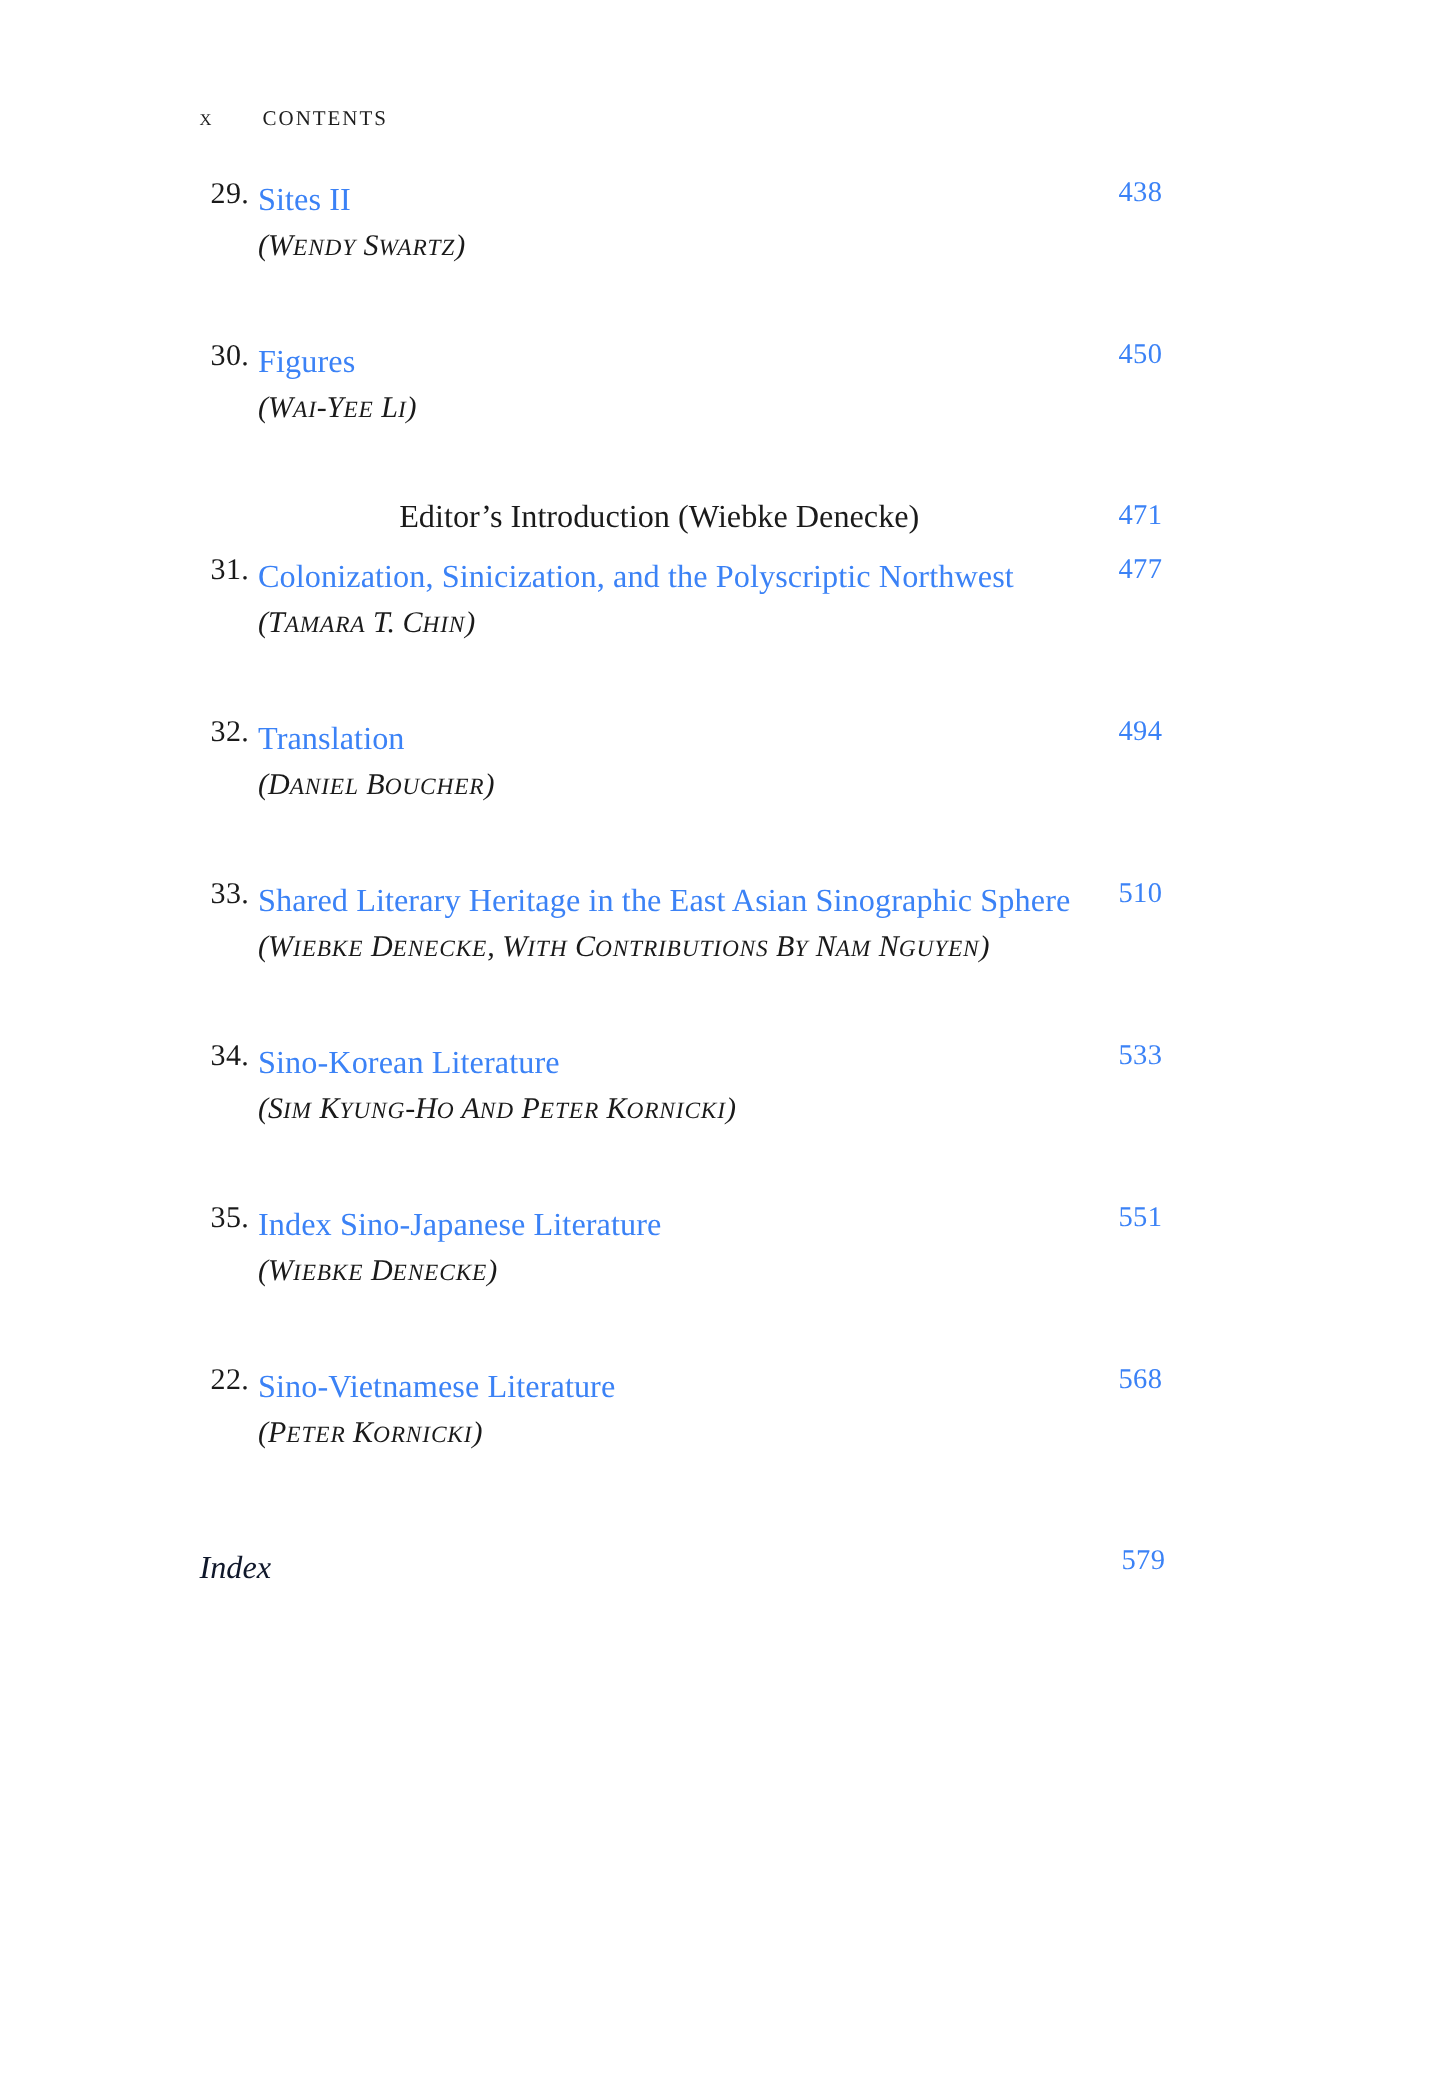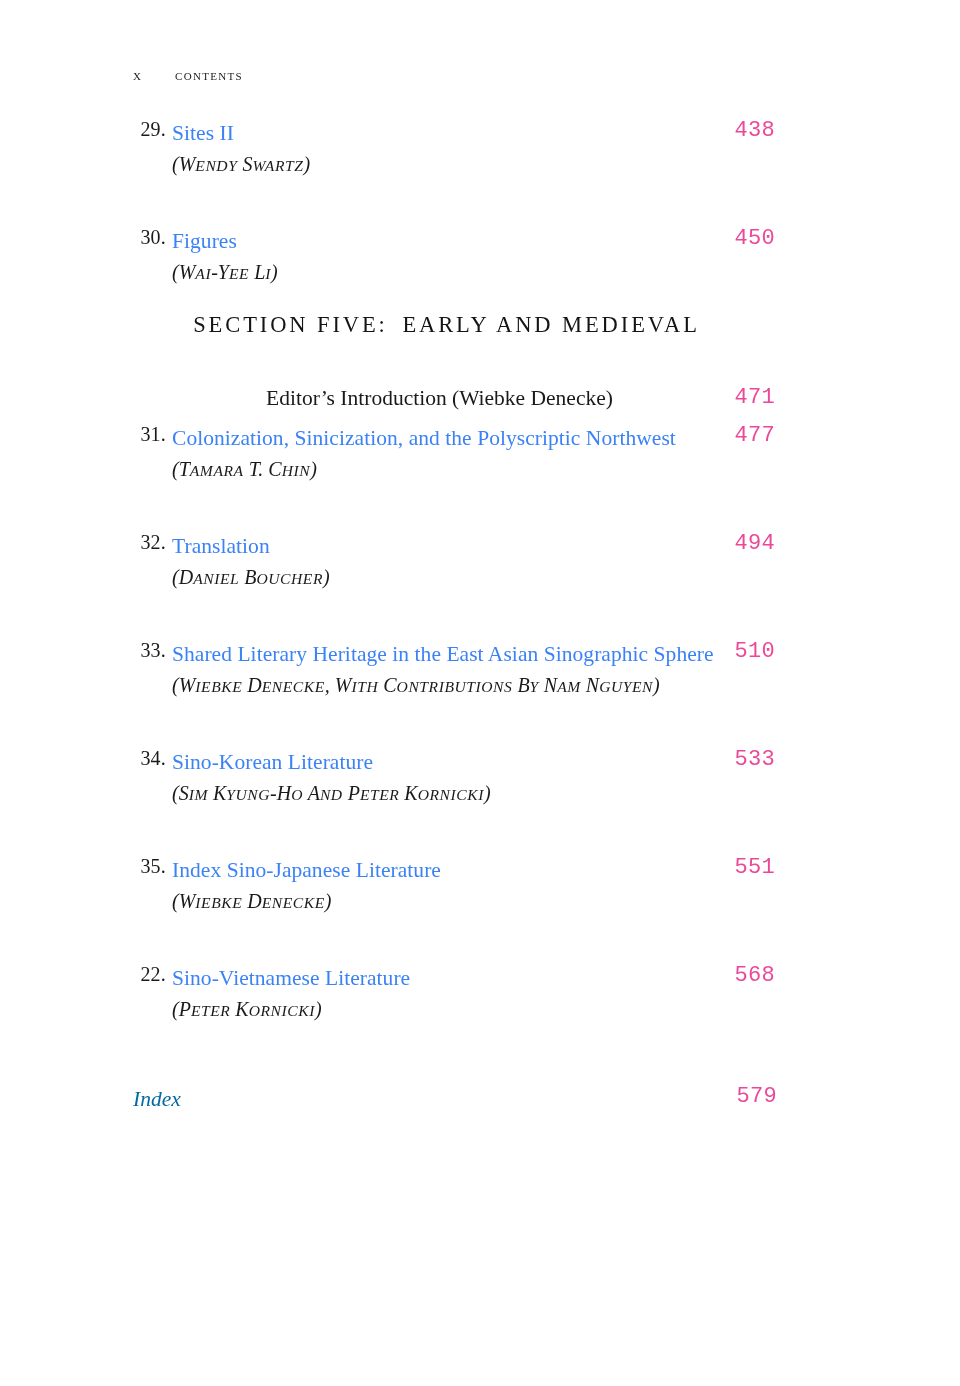--- a/index.html
+++ b/index.html
@@ -34,21 +34,21 @@
     white-space: nowrap;
   }
   .running-head .folio {
     font-variant: small-caps;
     text-transform: lowercase;
     font-size: 16px;
   }
   .running-head .rh-label {
     font-variant: small-caps;
     text-transform: lowercase;
-    font-size: 16px;
+    font-size: 20px;
     margin-left: 33px;
     letter-spacing: 1.3px;
   }
 
   
   .toc {
     position: absolute;
     left: 0;
     top: 118px;
     width: 887px;
@@ -110,25 +110,24 @@
     position: absolute;
     top: 0;
     right: 0;
     width: 960px;
     text-align: left;
     pointer-events: none;
   }
   .page-no span {
     position: absolute;
     right: 112px;
-    font-size: 22px;
-    color: #ec4899;
+    font-size: 19px;
+    color: #3b82f6;
     font-variant-numeric: oldstyle-nums;
     letter-spacing: 0.3px;
-    font-family: Liberation Mono, monospace;
   }
 
   
   .section-head {
     margin-top: 18px;
     margin-bottom: 40px;
     text-align: center;
   }
   .section-head .sh-line {
     font-size: 22.5px;
@@ -156,21 +155,21 @@
   .index-row {
     position: relative;
     margin-top: 58px;
     min-height: 30px;
   }
   .index-label {
     margin-left: 133px;
     font-style: italic;
     font-size: 21.5px;
     line-height: 30px;
-    color: #0369a1;
+    color: #0f172a;
   }
   .index-row .page-no span { right: 110px; }
 </style>
 </head>
 <body>
 
 <div class="page">
 
   <div class="running-head">
     <span class="folio">x</span><span class="rh-label">Contents</span>
@@ -195,21 +194,20 @@
             <div class="title">Figures</div>
             <span class="page-no">
               <span>450</span>
             </span>
           </div>
           <div class="authors sc"><span class="paren">(</span><span class="cap">W</span><span class="sm">AI</span><span class="paren">-</span><span class="cap">Y</span><span class="sm">EE</span><span class="paren"> </span><span class="cap">L</span><span class="sm">I</span><span class="paren">)</span></div>
         </div>
       </div>
 
     <div class="section-head">
-      <div class="sh-line l1">Section Five:<span class="sh-colon-gap"> </span>Early and Medieval</div>
     </div>
 
     <div class="editor-intro">
       <span>Editor’s Introduction (Wiebke Denecke)</span>
       <span class="page-no">
           <span>471</span>
         </span>
     </div>
 
     <div id="entries-after">

